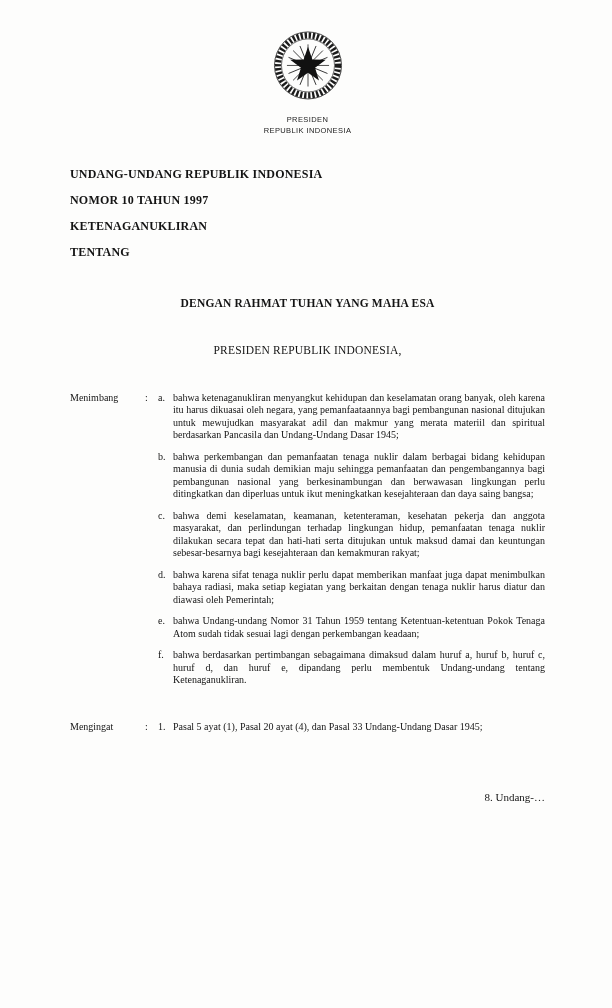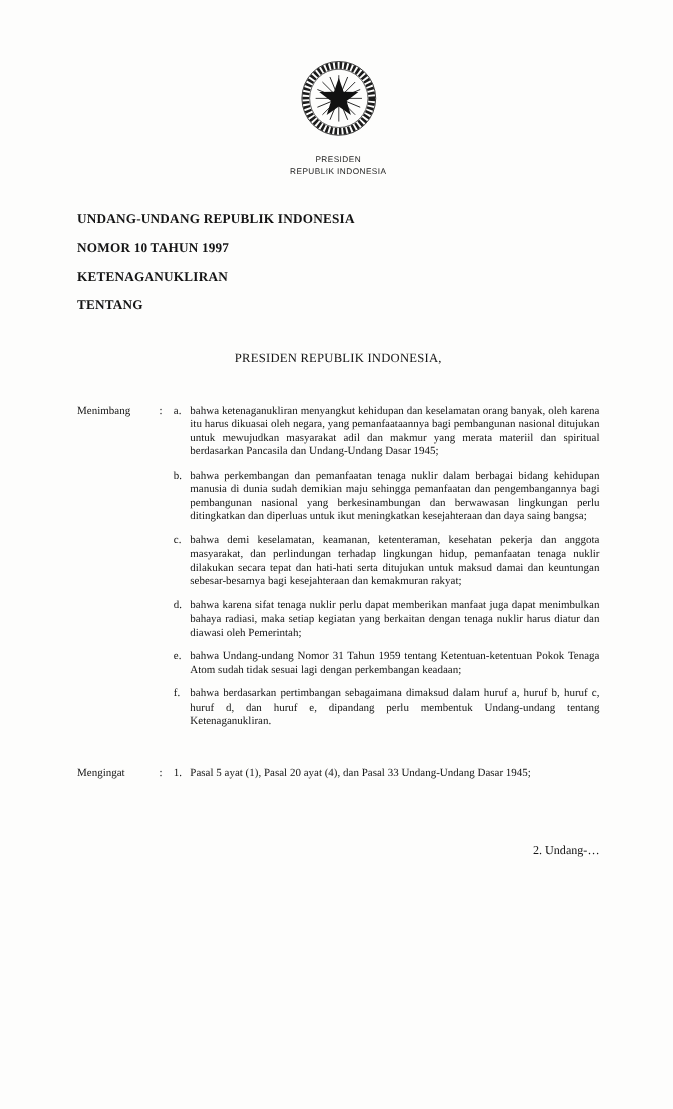--- a/index.html
+++ b/index.html
@@ -12,21 +12,21 @@
     color: #141414;
   }
   .page {
     box-sizing: border-box;
     width: 612px;
     height: 1008px;
     padding: 0 67px 0 70px;
   }
   
   .seal-wrap {
-    padding-top: 52px;
+    padding-top: 28px;
     text-align: center;
   }
   .seal-svg { display: inline-block; }
   .seal-caption {
     margin-top: 5px;
     font-family: "Liberation Sans", sans-serif;
     font-size: 7.5px;
     letter-spacing: 0.4px;
     line-height: 1.45;
     text-align: center;
@@ -119,20 +119,21 @@
     </div>
   </div>
 
   <div class="title-block">
     <div class="title-line">UNDANG-UNDANG REPUBLIK INDONESIA</div>
     <div class="title-line">NOMOR 10 TAHUN 1997</div>
     <div class="title-line">KETENAGANUKLIRAN</div>
     <div class="title-line">TENTANG</div>
   </div>
 
+  <div class="invocation">DENGAN RAHMAT TUHAN YANG MAHA ESA</div>
   <div class="issuer">PRESIDEN REPUBLIK INDONESIA,</div>
 
   <div class="clause clause-menimbang">
     <div class="clause-label">Menimbang</div>
     <div class="clause-colon">:</div>
     <div class="clause-items">
       <div class="clause-item">
         <div class="item-marker">a.</div>
         <div class="item-text">bahwa ketenaganukliran menyangkut kehidupan dan keselamatan orang banyak, oleh karena itu harus dikuasai oleh negara, yang pemanfaataannya bagi pembangunan nasional ditujukan untuk mewujudkan masyarakat adil dan makmur yang merata materiil dan spiritual berdasarkan Pancasila dan Undang-Undang Dasar 1945;</div>
       </div>
@@ -163,15 +164,15 @@
     <div class="clause-label">Mengingat</div>
     <div class="clause-colon">:</div>
     <div class="clause-items">
       <div class="clause-item">
         <div class="item-marker">1.</div>
         <div class="item-text">Pasal 5 ayat (1), Pasal 20 ayat (4), dan Pasal 33 Undang-Undang Dasar 1945;</div>
       </div>
     </div>
   </div>
 
-  <div class="page-footer">2. Undang-…</div>
+  <div class="page-footer">8. Undang-…</div>
 
 </div>
 
 </body></html>

